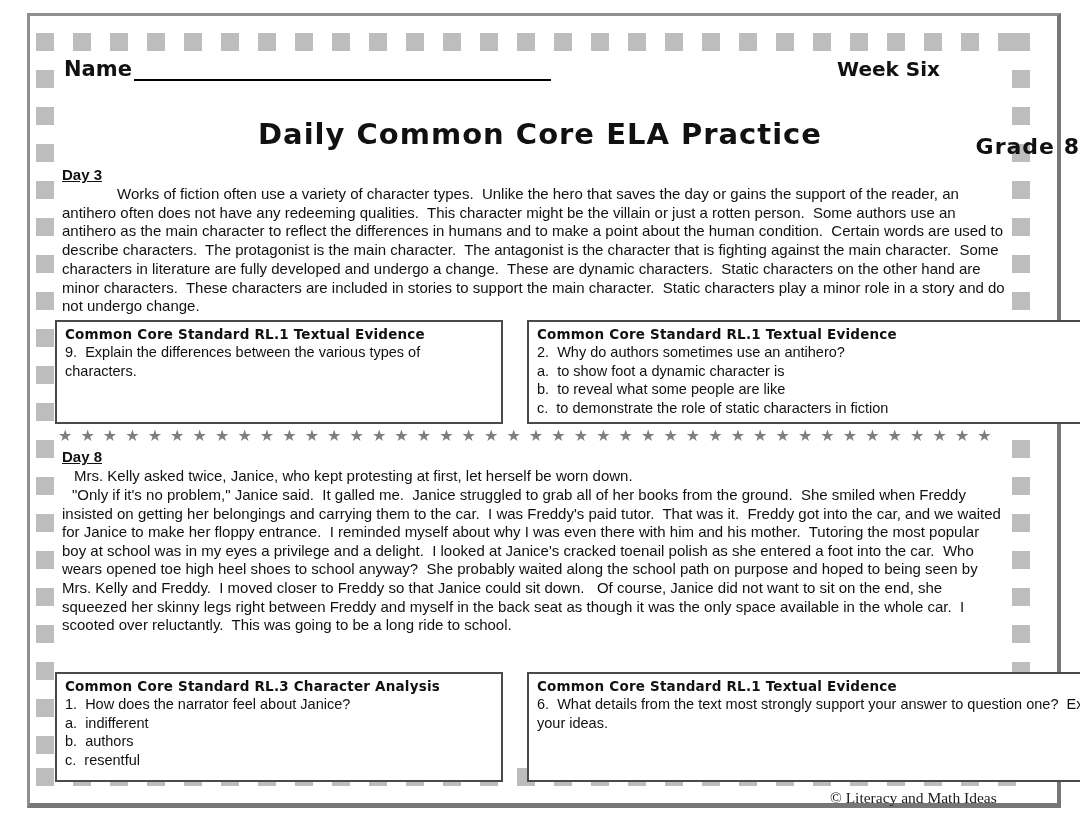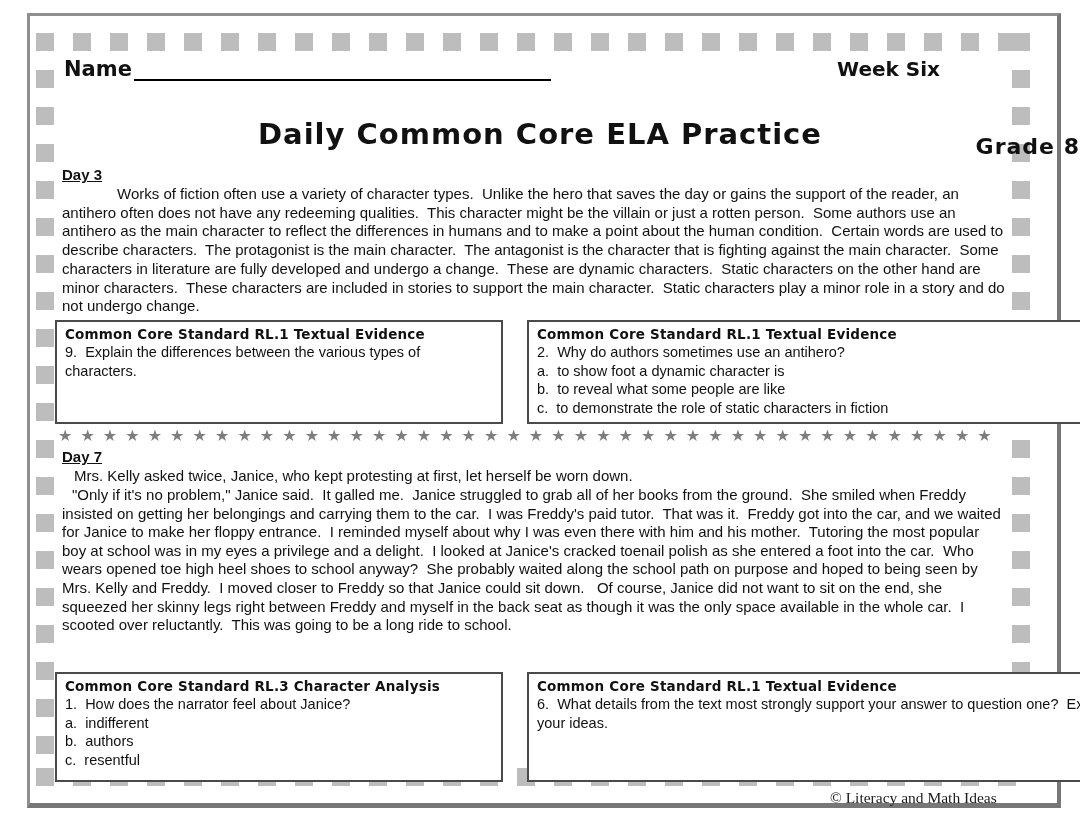--- a/index.html
+++ b/index.html
@@ -132,21 +132,21 @@
     <span>★</span>
     <span>★</span>
     <span>★</span>
     <span>★</span>
     <span>★</span>
     <span>★</span>
     <span>★</span>
     <span>★</span>
   </div>
 
-<div class="day-head day4-head">Day 7</div>
+<div class="day-head day4-head">Day 8</div>
 <div class="passage day4-p1 pre">Mrs. Kelly asked twice, Janice, who kept protesting at first, let herself be worn down.</div>
 <div class="passage day4-p2 pre">"Only if it's no problem," Janice said.  It galled me.  Janice struggled to grab all of her books from the ground.  She smiled when Freddy insisted on getting her belongings and carrying them to the car.  I was Freddy's paid tutor.  That was it.  Freddy got into the car, and we waited for Janice to make her floppy entrance.  I reminded myself about why I was even there with him and his mother.  Tutoring the most popular boy at school was in my eyes a privilege and a delight.  I looked at Janice's cracked toenail polish as she entered a foot into the car.  Who wears opened toe high heel shoes to school anyway?  She probably waited along the school path on purpose and hoped to being seen by Mrs. Kelly and Freddy.  I moved closer to Freddy so that Janice could sit down.   Of course, Janice did not want to sit on the end, she squeezed her skinny legs right between Freddy and myself in the back seat as though it was the only space available in the whole car.  I scooted over reluctantly.  This was going to be a long ride to school.</div>
 
 <div class="box-row row2">
   <div class="cc-box cc-left">
     <div class="cc-head">Common Core Standard RL.3 Character Analysis</div>
     <div class="cc-line pre">1.  How does the narrator feel about Janice?</div>
     <div class="cc-line pre">a.  indifferent</div>
     <div class="cc-line pre">b.  authors</div>
     <div class="cc-line pre">c.  resentful</div>

